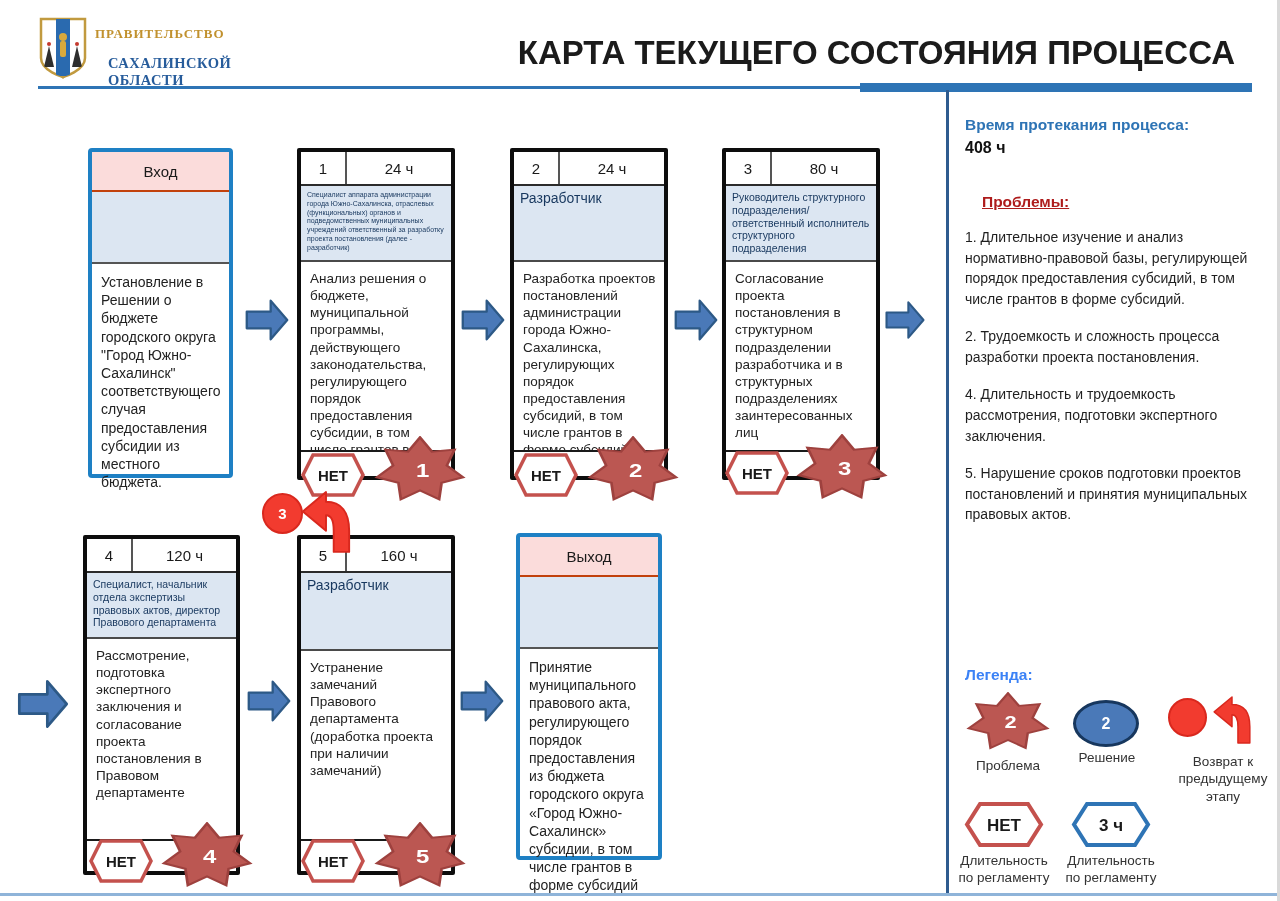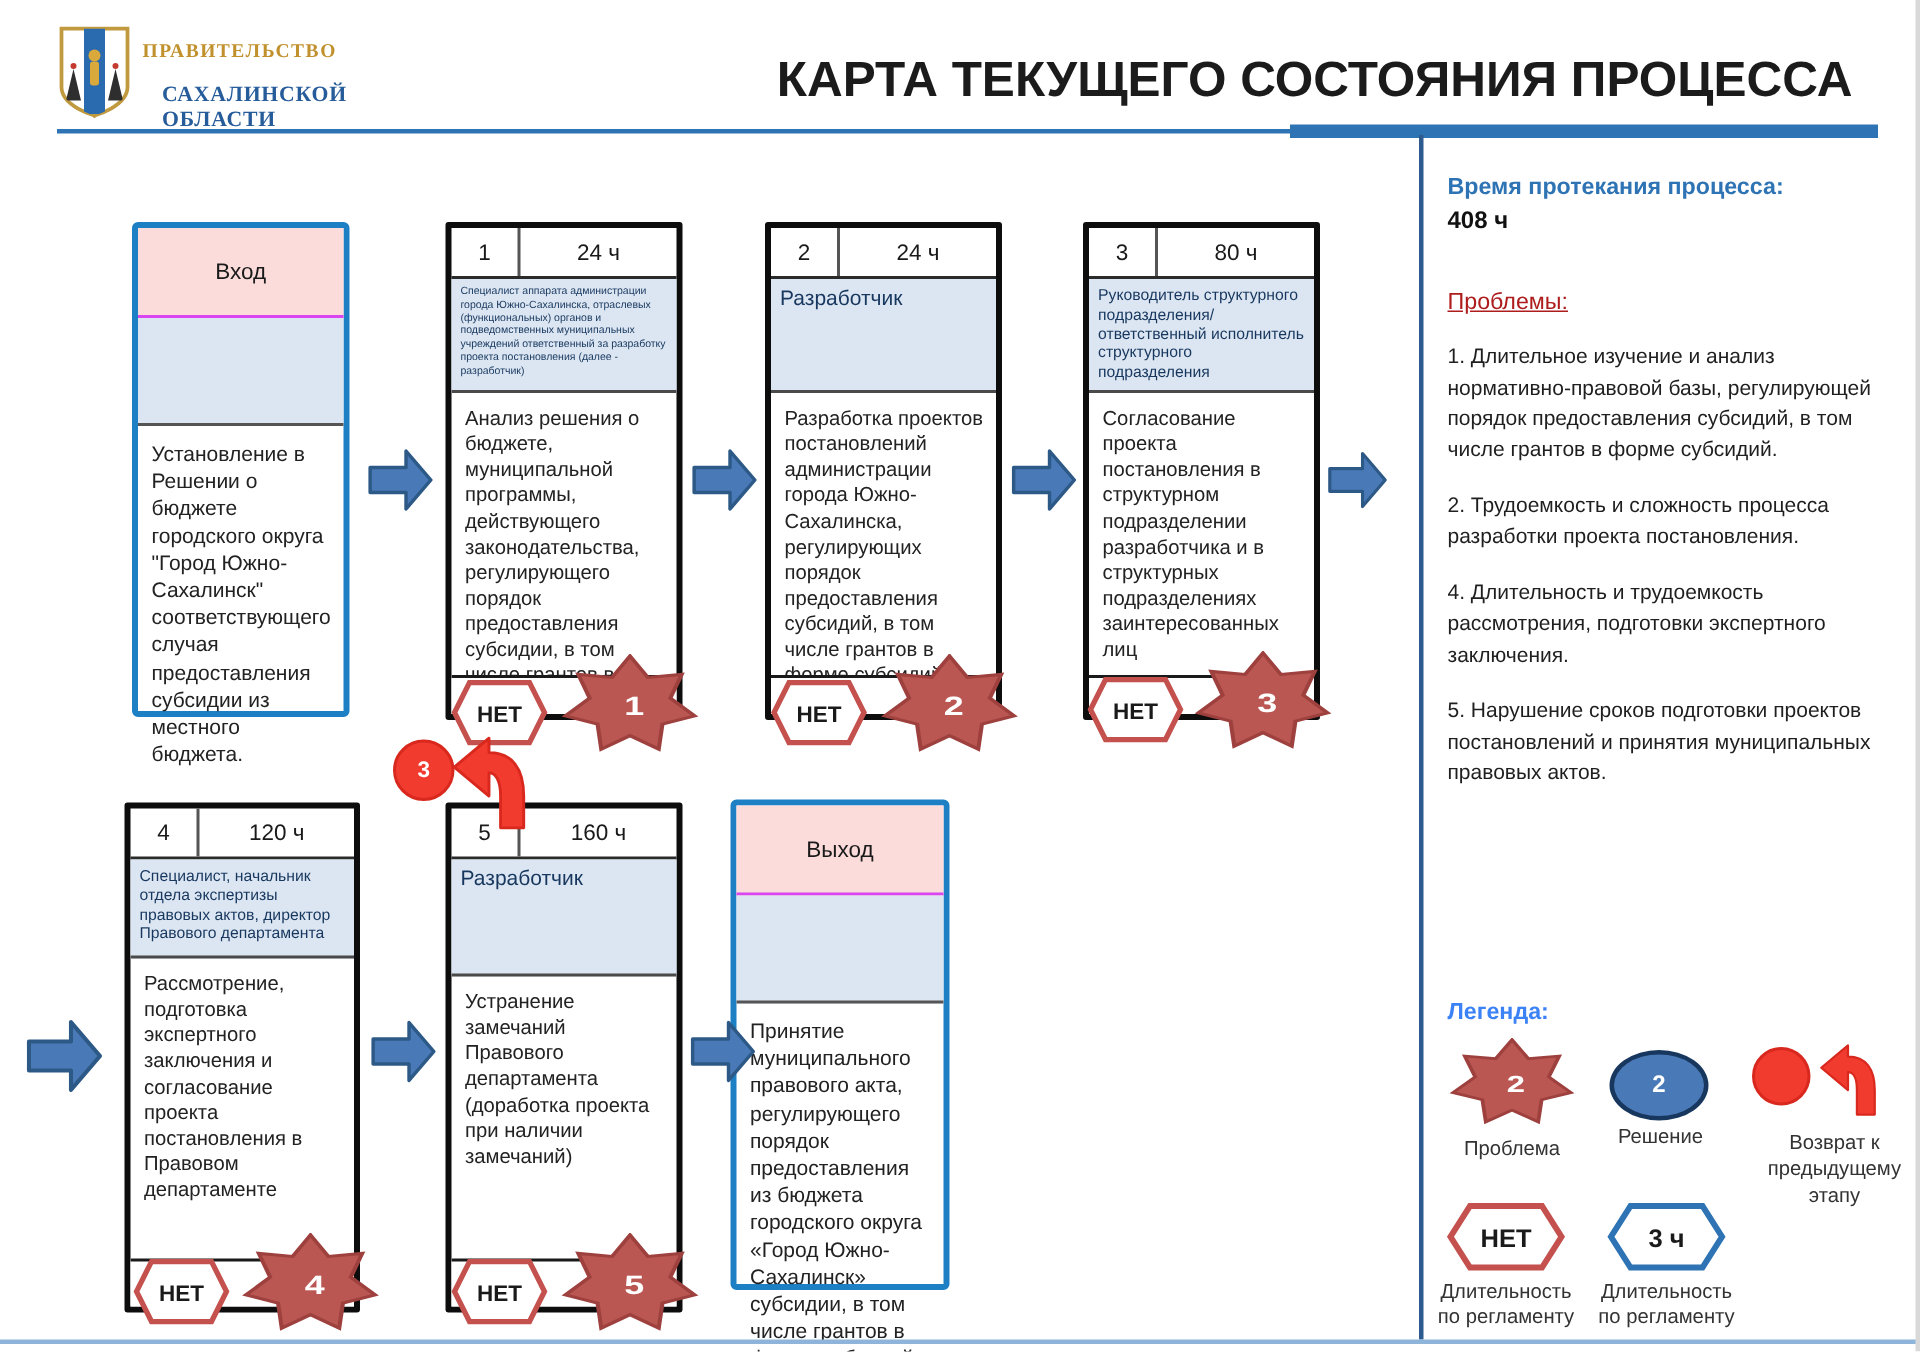--- a/index.html
+++ b/index.html
@@ -21,34 +21,34 @@
   .pbox-dur { flex:1; display:flex; align-items:center; justify-content:center; font-size:15px; color:#1a1a1a; }
   .pbox-role { background:#DCE6F2; border-bottom:2px solid #4a4a4a; padding:5px 6px; color:#17375E; flex:none; overflow:hidden; word-break:break-word; }
   .role-xs { font-size:7px; line-height:1.25; }
   .role-sm { font-size:10.5px; line-height:1.22; }
   .role-md { font-size:14px; line-height:1.25; padding-top:4px; }
   .pbox-desc { flex:1; padding:8px 5px 4px 9px; font-size:13.5px; line-height:1.27; color:#222; overflow:hidden; }
   .pbox-foot { border-top:2px solid #1a1a1a; flex:none; background:#fff; }
 
   
   .iobox { border:4px solid #1E80C4; border-radius:4px; background:#fff; display:flex; flex-direction:column; }
-  .io-head { background:#FBDCDB; height:60px; border-bottom:2px solid #d946ef; display:flex; align-items:center; justify-content:center; font-size:15px; color:#1a1a1a; flex:none; }
+  .io-head { background:#FBDCDB; height:40px; border-bottom:2px solid #c2410c; display:flex; align-items:center; justify-content:center; font-size:15px; color:#1a1a1a; flex:none; }
   .io-blue { background:#DCE6F2; height:72px; border-bottom:2px solid #555; flex:none; }
   .io-desc { flex:1; padding:9px 5px 4px 9px; font-size:14px; line-height:1.3; color:#222; }
 
   
   svg text { font-family:"Liberation Sans", sans-serif; }
 
   .circle-badge { border-radius:50%; background:#F23B2F; border:2px solid #D9281E; color:#fff; font-weight:bold; display:flex; align-items:center; justify-content:center; font-size:15px; }
 
   
   .sb-divider { background:#2E5B8F; }
   .sb-time-title { color:#2E74B5; font-weight:bold; font-size:15.5px; }
   .sb-time-value { color:#111; font-weight:bold; font-size:16px; }
-  .sb-problems-title { color:#AE1C1C; font-weight:normal; font-size:15.5px; text-decoration:underline; }
+  .sb-problems-title { color:#AE1C1C; font-weight:bold; font-size:15.5px; text-decoration:underline;margin-left:17px; }
   .sb-problems p { font-size:14px; line-height:1.47; color:#1f1f1f; margin:0 0 17px 0; }
   .sb-legend-title { color:#3b82f6; font-weight:bold; font-size:15.5px;text-align:center; }
   .legend-label { font-size:13.5px; color:#333; text-align:center; line-height:1.28; }
   .ellipse-badge { border-radius:50%; background:#4A79B8; border:3px solid #17375E; color:#fff; font-weight:bold; font-size:16px; display:flex; align-items:center; justify-content:center; }
 
   .bottom-rule { background:#8FB4D9; }
   .right-edge { background:#d9d9d9; }
 </style>
 </head>
 <body>
@@ -129,21 +129,21 @@
 <div class="pbox abs" style="left:297px;top:535px;width:158px;height:340px">
   <div class="pbox-head">
     <div class="pbox-num">5</div>
     <div class="pbox-dur">160 ч</div>
   </div>
   <div class="pbox-role role-md" style="height:78px">Разработчик</div>
   <div class="pbox-desc">Устранение замечаний Правового департамента (доработка проекта при наличии замечаний)</div>
   <div class="pbox-foot" style="height:32px"></div>
 </div>
 
-<div class="iobox abs" style="left:487px;top:533px;width:146px;height:327px">
+<div class="iobox abs" style="left:516px;top:533px;width:146px;height:327px">
   <div class="io-head">Выход</div>
   <div class="io-blue"></div>
   <div class="io-desc">Принятие муниципального правового акта, регулирующего порядок предоставления из бюджета городского округа «Город Южно-Сахалинск» субсидии, в том числе грантов в форме субсидий</div>
 </div>
 
 <div class="abs" style="left:244px;top:294px"><svg width="46" height="52" viewBox="0 0 50 52">
       <path d="M3,17 L29,17 L29,5 L47,26 L29,47 L29,35 L3,35 Z" fill="#4A79B8" stroke="#2D5986" stroke-width="2.5" stroke-linejoin="round"></path>
     </svg></div>
 <div class="abs" style="left:460px;top:294px"><svg width="46" height="52" viewBox="0 0 50 52">
       <path d="M3,17 L29,17 L29,5 L47,26 L29,47 L29,35 L3,35 Z" fill="#4A79B8" stroke="#2D5986" stroke-width="2.5" stroke-linejoin="round"></path>

